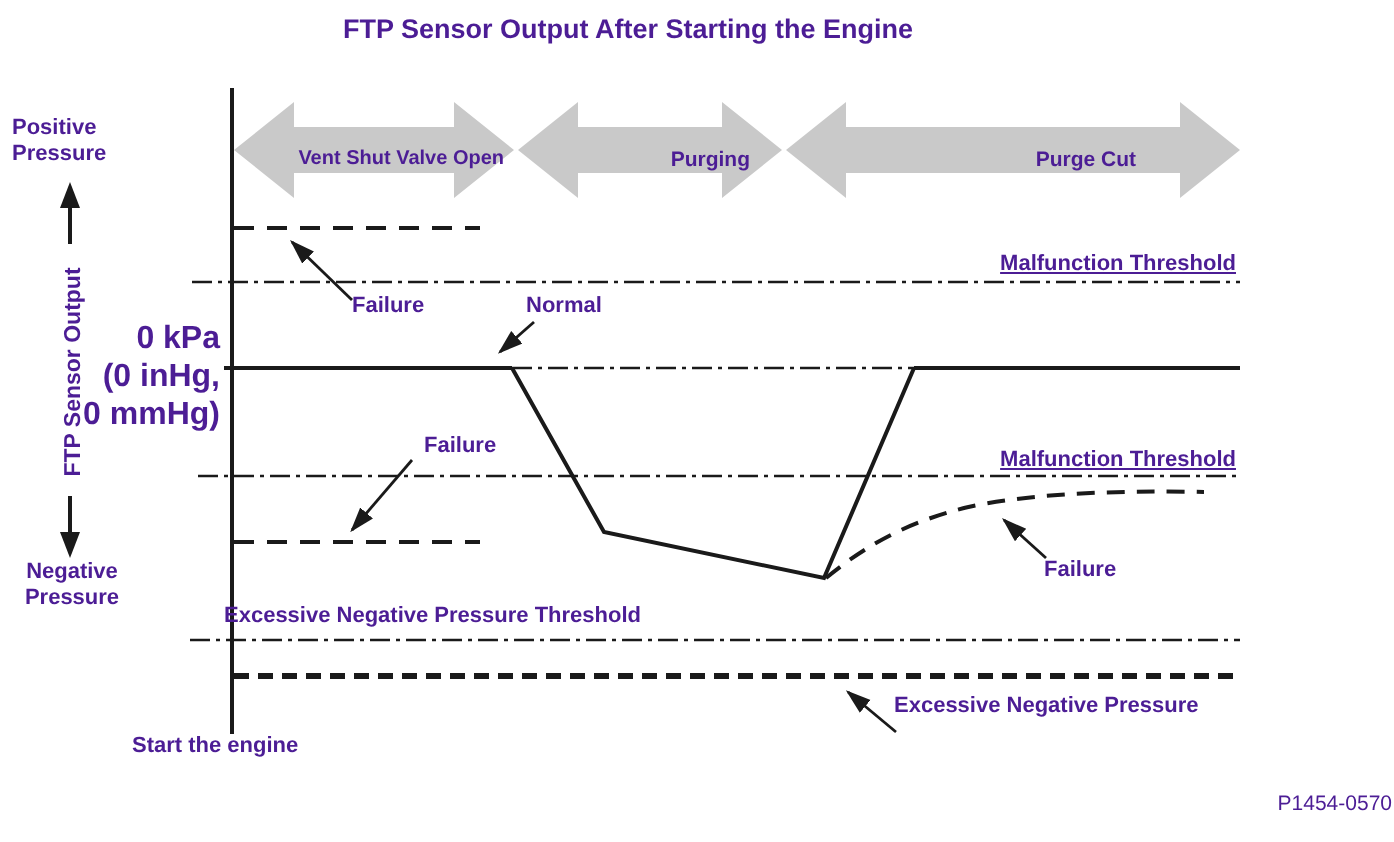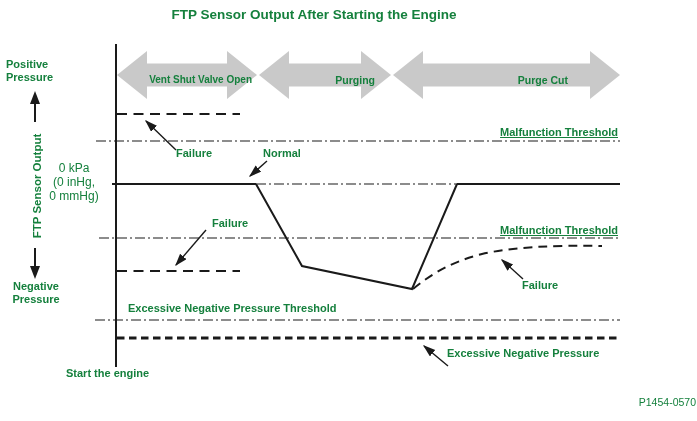--- a/index.html
+++ b/index.html
@@ -1,40 +1,40 @@
 <!DOCTYPE html>
 <html><head>
 <meta charset="utf-8">
 <style>
   html,body{margin:0;padding:0;background:#fff;}
   .stage{
     position:relative;width:697px;height:421px;background:#fff;overflow:hidden;
-    font-family:"Liberation Sans",sans-serif;color:#15803d;
+    font-family:"Liberation Sans",sans-serif;color:#4c1d95;
   }
   .abs{position:absolute;}
   .lbl{font-weight:bold;font-size:11px;line-height:1.2;white-space:pre-line;text-align:center;}
   .title{top:7px;left:0;width:628px;text-align:center;font-size:13.5px;font-weight:bold;}
   .pos-pressure{top:58px;left:6px;width:60px;text-align:left;}
   .neg-pressure{top:280px;left:4px;width:64px;}
   .ftp-axis-label{
     top:186px;left:37px;white-space:nowrap;font-weight:bold;font-size:11.5px;
     transform:translate(-50%,-50%) rotate(-90deg);
   }
-  .zero-label{top:161px;left:38px;width:72px;text-align:center;font-size:12px;line-height:1.18;font-weight:normal;white-space:pre-line;}
+  .zero-label{top:161px;left:38px;width:72px;text-align:right;font-size:16px;line-height:1.18;font-weight:bold;white-space:pre-line;}
   .phase-lbl{top:74px;text-align:right;font-size:10.5px;font-weight:bold;white-space:nowrap;}
   .phase-1{left:122px;width:130px;font-size:10px;}
   .phase-2{left:275px;width:100px;}
   .phase-3{left:445px;width:123px;}
   .failure-top{top:147px;left:176px;}
   .normal{top:147px;left:263px;}
   .failure-mid{top:217px;left:212px;}
   .failure-right{top:279px;left:522px;}
   .malf-upper{top:126px;left:478px;width:140px;text-align:right;text-decoration:underline;}
   .malf-lower{top:224px;left:478px;width:140px;text-align:right;text-decoration:underline;}
-  .enp-threshold{top:302px;left:128px;}
+  .enp-threshold{top:302px;left:112px;}
   .enp{top:347px;left:447px;}
   .start-engine{top:367px;left:66px;}
   .part-number{top:396px;left:596px;width:100px;text-align:right;font-size:10.5px;font-weight:normal;}
   svg{position:absolute;top:0;left:0;}
 </style>
 </head>
 <body>
 
 <div class="stage">
 

